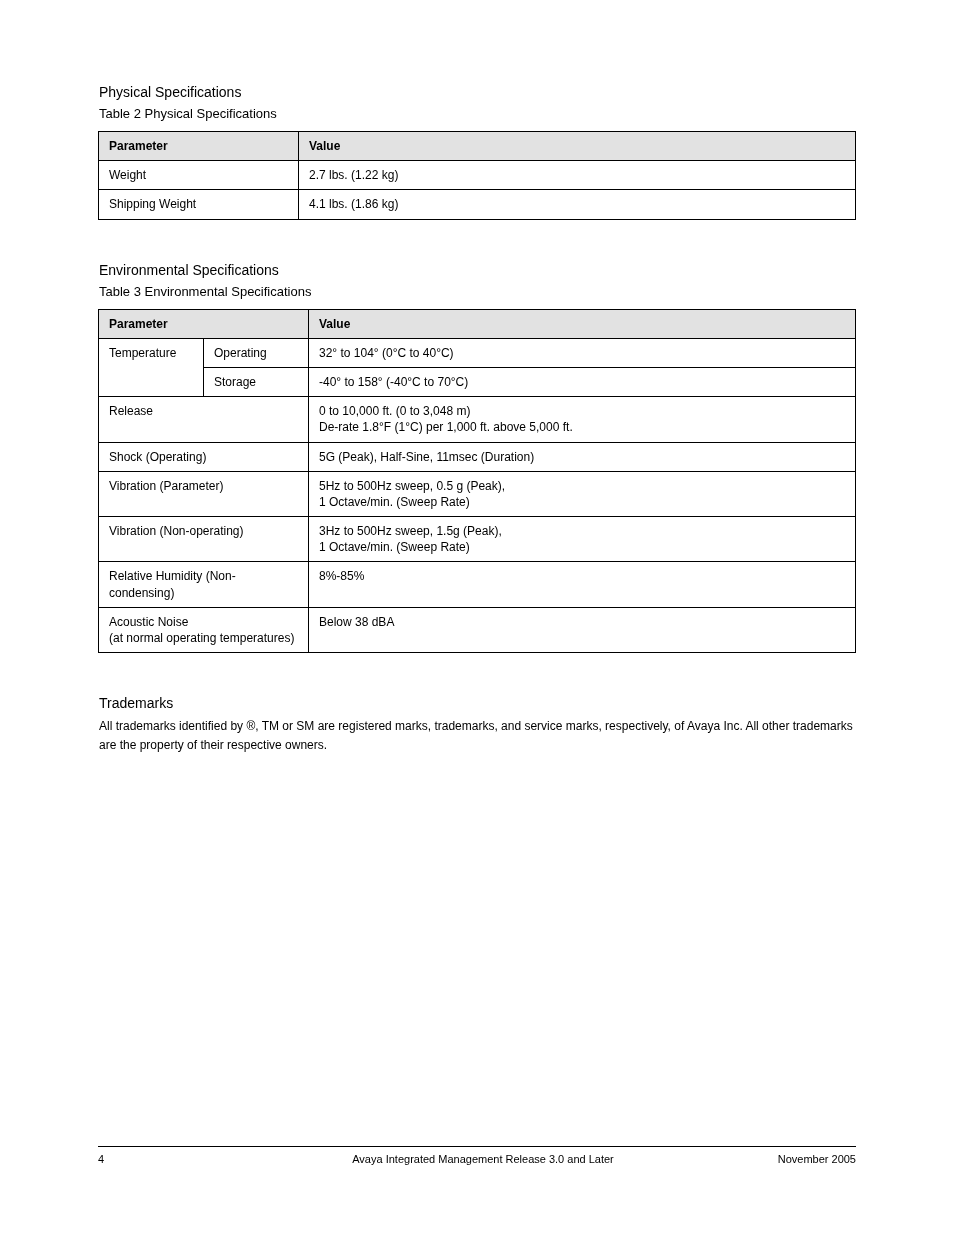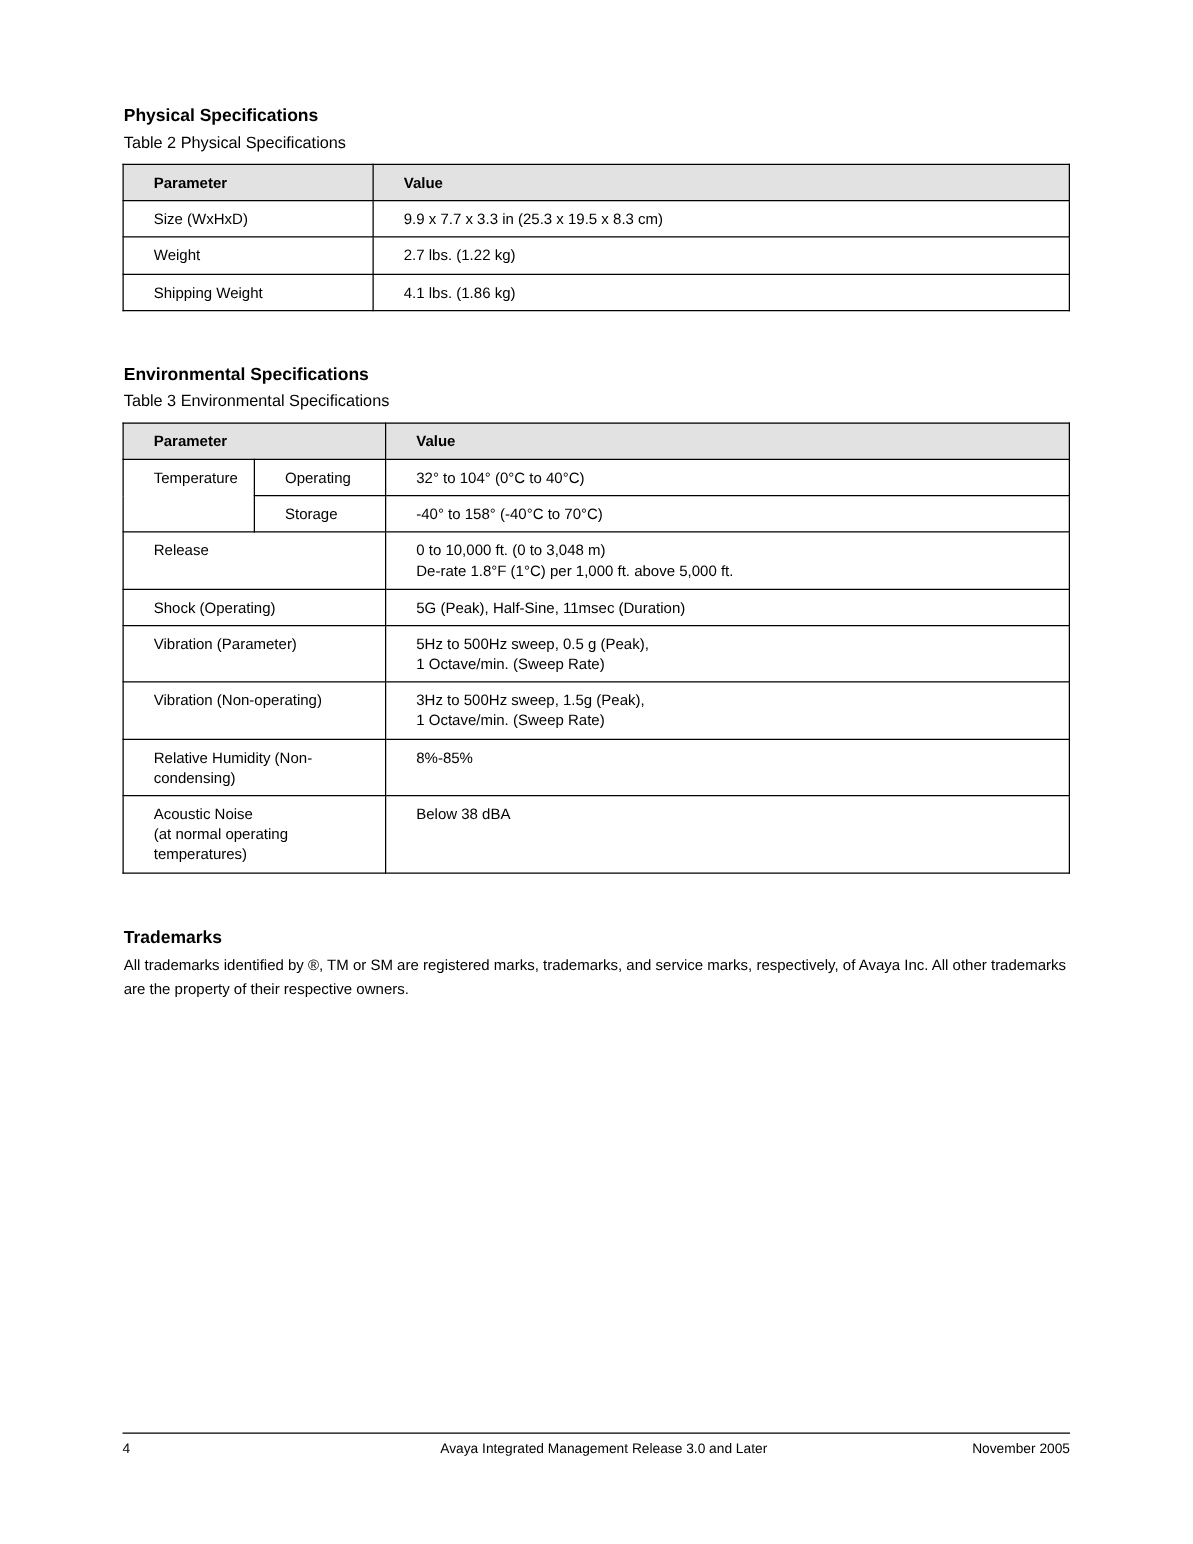--- a/index.html
+++ b/index.html
@@ -11,38 +11,38 @@
     color: #000;
     width: 954px;
     height: 1235px;
     position: relative;
   }
   .page {
     padding: 84px 98px 0 98px;
   }
   h1.section {
     font-size: 14px;
-    font-weight: bold;
+    font-weight: normal;
     margin: 0 0 6px 1px;
   }
   .subhead {
     font-size: 13px;
     margin: 0 0 10px 1px;
   }
 
   table.spec {
     border-collapse: collapse;
     width: 100%;
     table-layout: fixed;
     font-size: 12px;
     margin-bottom: 42px;
   }
   table.spec th, table.spec td {
     border: 1px solid #000;
-    padding: 6px 24px;
+    padding: 6px 10px;
     text-align: left;
     vertical-align: top;
     line-height: 1.35;
   }
   table.spec thead th {
     background: #e2e2e2;
     font-weight: bold;
   }
   table.spec col.label { width: 200px; }
   table.spec col.sublabel { width: 105px; }
@@ -86,24 +86,20 @@
         <col class="label">
         <col>
       </colgroup>
     <thead>
       <tr>
         <th>Parameter</th>
         <th>Value</th>
       </tr>
     </thead>
     <tbody>
-      <tr>
-        <td>Size (WxHxD)</td>
-        <td>9.9 x 7.7 x 3.3 in (25.3 x 19.5 x 8.3 cm)</td>
-      </tr>
       <tr>
         <td>Weight</td>
         <td>2.7 lbs. (1.22 kg)</td>
       </tr>
       <tr>
         <td>Shipping Weight</td>
         <td>4.1 lbs. (1.86 kg)</td>
       </tr>
     </tbody>
   </table>

